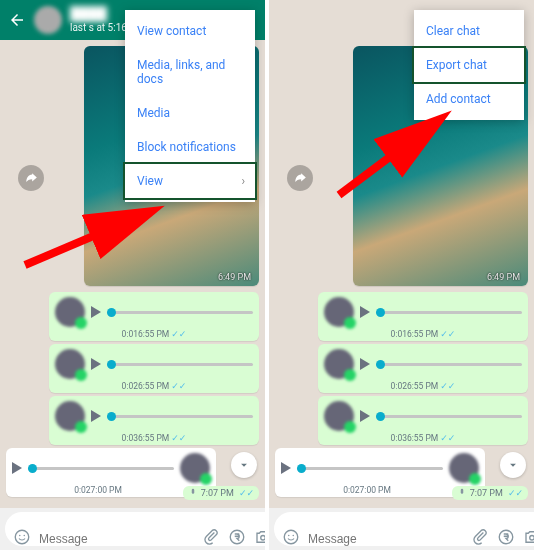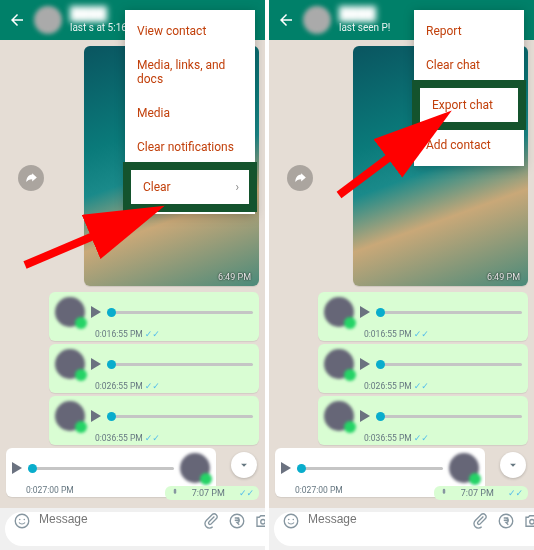--- a/index.html
+++ b/index.html
@@ -6,43 +6,43 @@
   body { font-family: -apple-system, Roboto, Arial, sans-serif; background: #fff; width: 534px; height: 550px; overflow: hidden; position: relative; }
   .screens { display: flex; gap: 4px; }
   .screen { width: 265px; height: 550px; background: #e5ddd5; position: relative; overflow: hidden; }
   .header { background: #008069; height: 40px; display: flex; align-items: center; padding: 0 8px; color: #fff; gap: 8px; position: relative; z-index: 1; }
   .back-icon { width: 18px; height: 18px; color: #fff; }
   .avatar { width: 28px; height: 28px; border-radius: 50%; background: #aaa; display: flex; align-items: center; justify-content: center; filter: blur(2px); }
   .hinfo { flex: 1; display: flex; flex-direction: column; line-height: 1.1; }
   .hname { font-size: 13px; font-weight: 500; filter: blur(3px); }
   .hstatus { font-size: 10px; opacity: .9; }
   .menu { position: absolute; top: 10px; right: 10px; width: 130px; background: #fff; box-shadow: 0 2px 10px rgba(0,0,0,.25); z-index: 50; padding: 4px 0; }
-  .menu-item { padding: 10px 12px; font-size: 12px; color: #c2410c; cursor: pointer; position: relative; }
+  .menu-item { padding: 10px 12px; font-size: 12px; color: #3b82f6; cursor: pointer; position: relative; }
   .menu-item.arrow::after { content: "›"; position: absolute; right: 10px; color: #888; }
-  .highlight { border: 8px solid #14532d; margin: -2px; }
+  .highlight { border: 2px solid #14532d; margin: -2px; }
   .chat { position: absolute; top: 40px; left: 0; right: 0; bottom: 48px; padding: 6px; overflow: hidden; text-decoration: underline; }
   .img-bubble { width: 175px; height: 240px; background: linear-gradient(160deg,#0a5560 0%,#0a7a7a 35%,#1a8a8a 50%,#c9a878 68%,#4a8a7a 100%); border-radius: 6px; margin-left: auto; position: relative; margin-bottom: 6px; box-shadow: 0 1px 1px rgba(0,0,0,.1); }
   .img-time { position: absolute; bottom: 4px; right: 8px; color: #e5e5e5; font-size: 9px; text-shadow: 0 0 2px #000; }
   .fwd { position: absolute; top: 125px; left: 18px; width: 26px; height: 26px; background: rgba(0,0,0,.25); border-radius: 50%; display: flex; align-items: center; justify-content: center; z-index: 5; }
   .fwd svg { width: 14px; height: 14px; color: #fff; }
   .voice { background: #d9fdd3; border-radius: 6px; padding: 5px 6px; margin: 3px 0 3px auto; width: 210px; display: flex; align-items: center; gap: 6px; box-shadow: 0 1px 1px rgba(0,0,0,.08); position: relative; }
   .voice.in { background: #fff; margin: 3px auto 3px 0; }
   .vavatar { width: 30px; height: 30px; border-radius: 50%; background: #667; position: relative; filter: blur(1.5px); }
   .vavatar .mic { position: absolute; bottom: -2px; right: -2px; width: 12px; height: 12px; background: #25d366; border-radius: 50%; filter: none; }
   .play { width: 0; height: 0; border-left: 10px solid #6b7280; border-top: 6px solid transparent; border-bottom: 6px solid transparent; cursor: pointer; }
   .track { flex: 1; height: 3px; background: #c5c5c5; position: relative; border-radius: 2px; }
   .dot { width: 9px; height: 9px; background: #09adcc; border-radius: 50%; position: absolute; top: -3px; left: 0; }
-  .vmeta { position: absolute; bottom: 2px; display: flex; justify-content: flex-start; font-size: 8.5px; color: #667781; left: 46px; right: 46px; margin-top: 17px; }
+  .vmeta { position: absolute; bottom: 2px; display: flex; justify-content: center; font-size: 8.5px; color: #667781; left: 46px; right: 46px; margin-top: 17px; }
   .voice.in .vmeta { left: 20px; right: 46px; }
   .ticks { color: #53bdeb; font-size: 9px; margin-left: 2px; }
   .footer { position: absolute; bottom: 0; left: 0; right: 0; display: flex; align-items: center; padding: 4px 5px; gap: 4px; background: #f0f0f0; z-index: 3; }
-  .inputwrap { flex: 1; background: #fff; border-radius: 20px; height: 34px; display: flex; align-items: flex-start; padding: 0 8px; gap: 8px; }
+  .inputwrap { flex: 1; background: #fff; border-radius: 20px; height: 34px; display: flex; align-items: flex-end; padding: 0 8px; gap: 8px; }
   .inputwrap input { border: none; outline: none; flex: 1; font-size: 12px; background: transparent; }
   .ficon { width: 18px; height: 18px; color: #8696a0; }
-  .timebar { position: absolute; bottom: 50px; right: 6px; background: #d9fdd3; border-radius: 6px; padding: 2px 5px; font-size: 9px; color: #667781; display: flex; align-items: center; gap: 12px; z-index: 4; }
+  .timebar { position: absolute; bottom: 50px; right: 6px; background: #d9fdd3; border-radius: 6px; padding: 2px 5px; font-size: 9px; color: #667781; display: flex; align-items: center; gap: 3px; z-index: 4; }
   .scrollbtn { position: absolute; bottom: 55px; right: 8px; width: 26px; height: 26px; background: #fff; border-radius: 50%; box-shadow: 0 1px 3px rgba(0,0,0,.2); display: flex; align-items: center; justify-content: center; z-index: 6; color: #667781; }
   .arrow-svg { position: absolute; z-index: 60; pointer-events: none; }
   .voice { padding-bottom: 14px; }
 </style>
 </head>
 <body>
 
 <div class="screens">
 
   <div class="screen">
@@ -54,22 +54,22 @@
       <div class="hinfo">
         <span class="hname">████</span>
         <span class="hstatus">last s            at 5:16</span>
       </div>
     </div>
 
     <div class="menu">
       <div class="menu-item">View contact</div>
       <div class="menu-item">Media, links, and docs</div>
       <div class="menu-item">Media</div>
-      <div class="menu-item">Clear notifications</div>
-      <div class="menu-item arrow highlight">Clear</div>
+      <div class="menu-item">Block notifications</div>
+      <div class="menu-item arrow highlight">View</div>
     </div>
 
     <svg class="arrow-svg" style="top:200px;left:20px;width:150px;height:70px" viewBox="0 0 150 70">
       <defs>
           <marker id="ah1" markerWidth="10" markerHeight="10" refX="8" refY="3" orient="auto">
             <polygon points="0,0 10,3 0,6" fill="#ff0000"></polygon>
           </marker>
         </defs>
       <line x1="5" y1="65" x2="130" y2="12" stroke="#ff0000" stroke-width="8" marker-end="url(#ah1)"></line>
     </svg>
@@ -170,33 +170,22 @@
         <svg class="ficon" viewBox="0 0 24 24" fill="currentColor">
             <path d="M4 7h3l2-2h6l2 2h3v12H4z" fill="none" stroke="currentColor" stroke-width="1.8"></path>
             <circle cx="12" cy="13" r="3" fill="none" stroke="currentColor" stroke-width="1.8"></circle>
           </svg>
       </div>
 
     </div>
   </div>
 
   <div class="screen">
-    <div class="header">
-      <svg class="back-icon" viewBox="0 0 24 24" fill="currentColor">
-          <path d="M20 11H7.8l5.6-5.6L12 4l-8 8 8 8 1.4-1.4L7.8 13H20z"></path>
-        </svg>
-      <div class="avatar"></div>
-      <div class="hinfo">
-        <span class="hname">████</span>
-        <span class="hstatus">last seen            P!</span>
-      </div>
-    </div>
 
     <div class="menu" style="width:110px">
-      <div class="menu-item">Report</div>
       <div class="menu-item">Clear chat</div>
       <div class="menu-item highlight">Export chat</div>
       <div class="menu-item">Add contact</div>
     </div>
 
     <svg class="arrow-svg" style="top:110px;left:65px;width:120px;height:90px" viewBox="0 0 120 90">
       <defs>
           <marker id="ah2" markerWidth="10" markerHeight="10" refX="8" refY="3" orient="auto">
             <polygon points="0,0 10,3 0,6" fill="#ff0000"></polygon>
           </marker>

